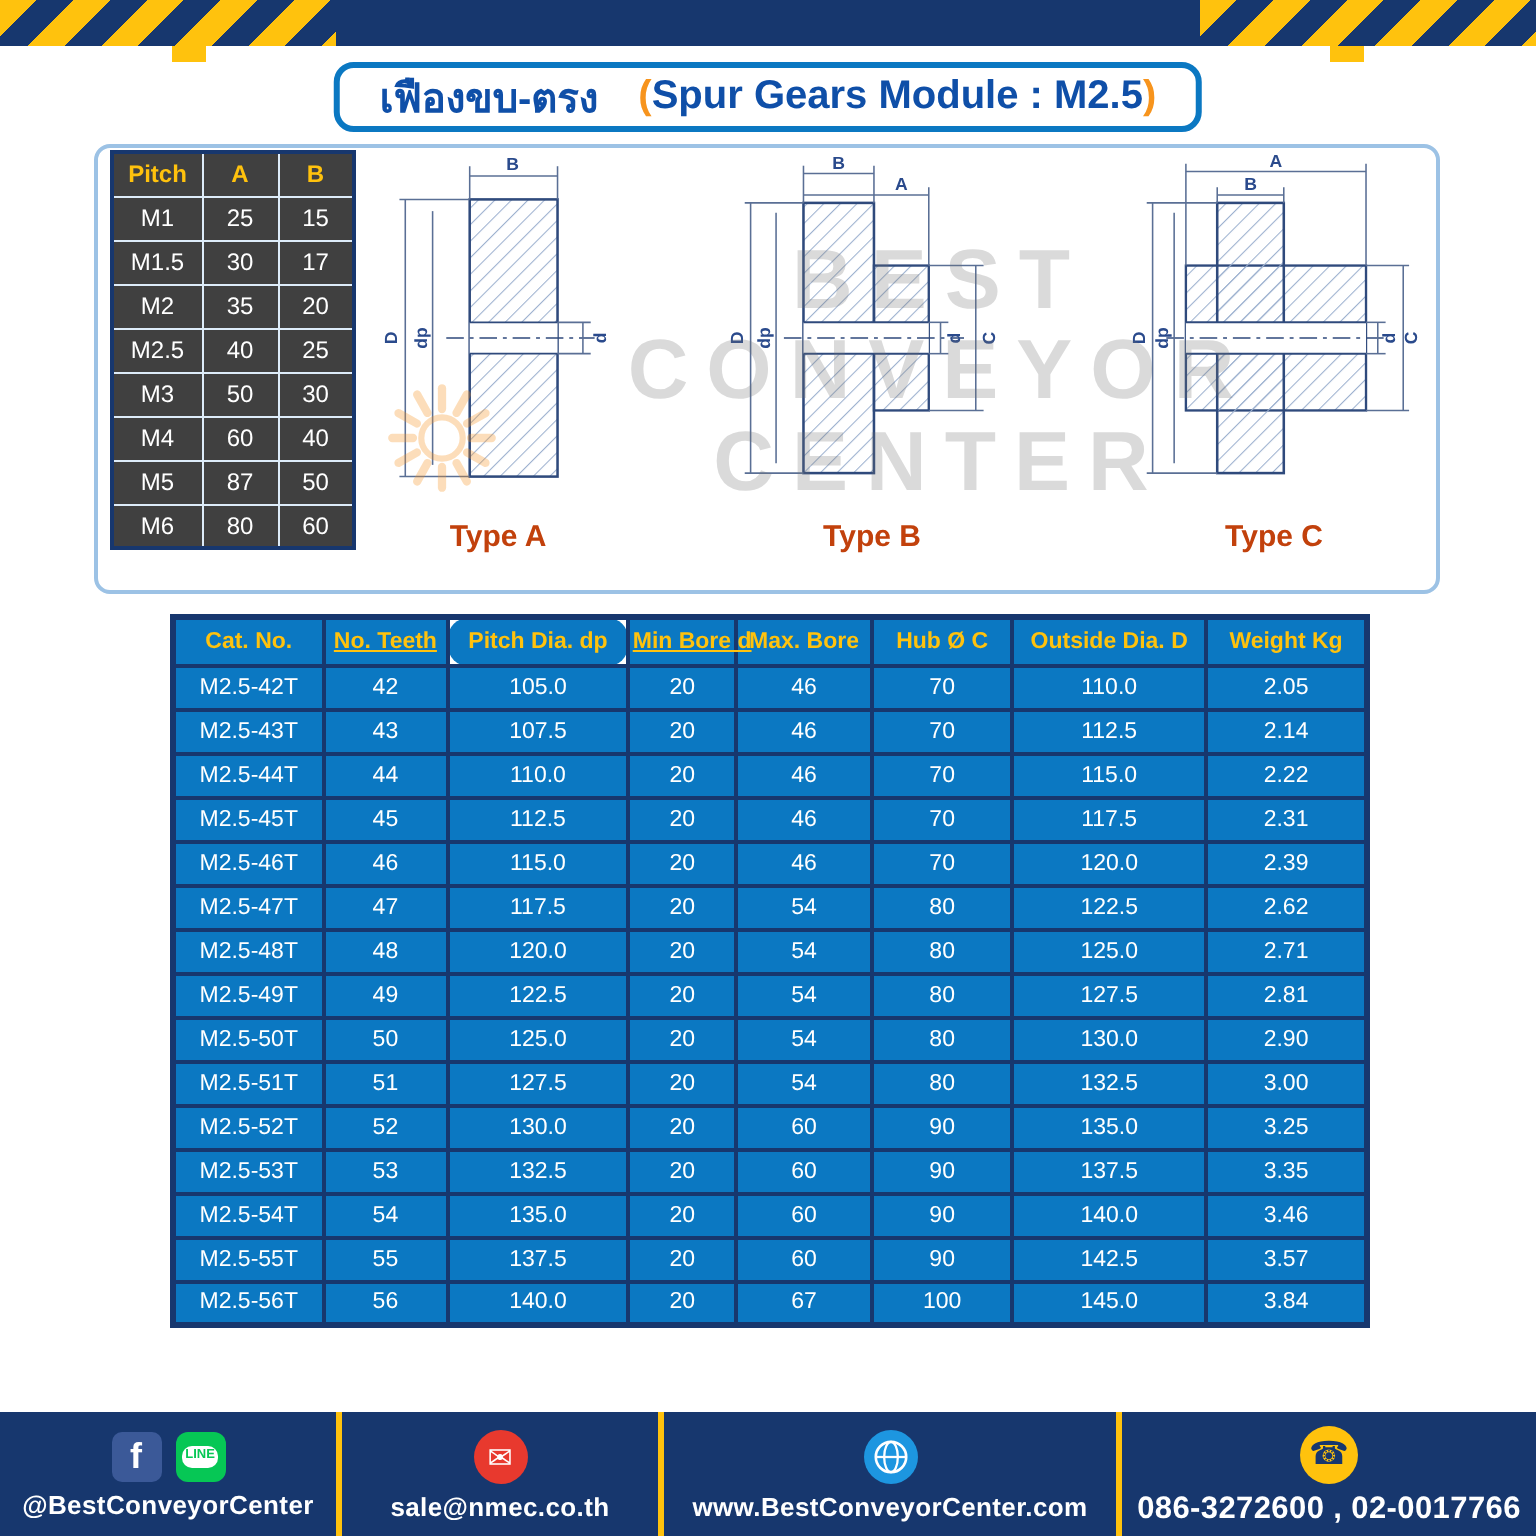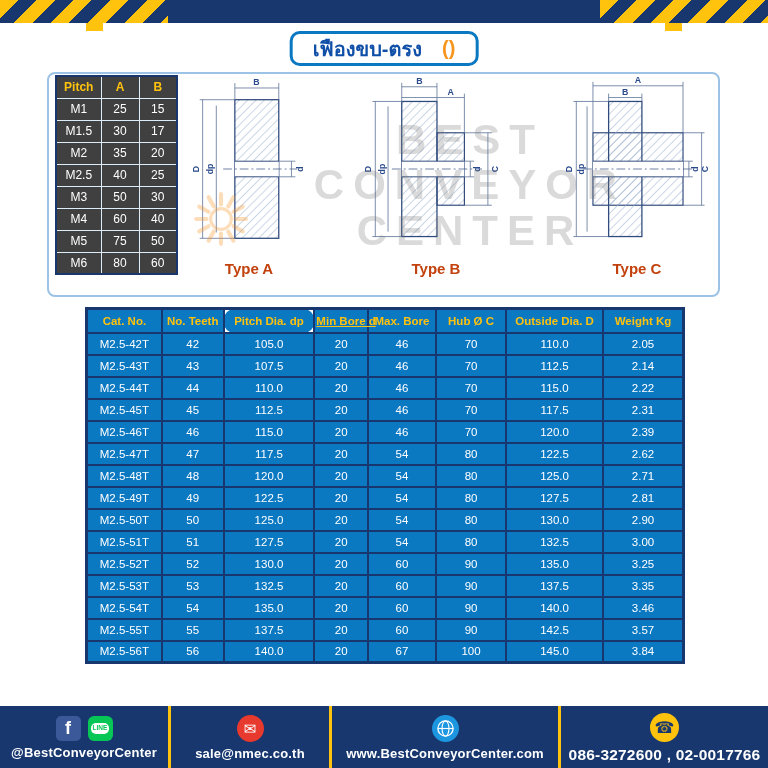--- a/index.html
+++ b/index.html
@@ -52,21 +52,21 @@
     line-height:1.08; z-index:2; pointer-events:none; white-space:nowrap; }
   .wm-logo { position:absolute; left:192px; top:190px; opacity:.3; z-index:2; pointer-events:none; }
 
   
   .spec-table { position:absolute; left:85px; top:307px; width:600px;
     border-collapse:collapse; table-layout:fixed; border:3px solid #17376e; }
   .spec-table th { background:#0b78c2; color:#ffc20d; font-weight:bold; font-size:11.5px;
     height:24px; border:2px solid #17376e; padding:0 1px; white-space:nowrap; text-align:center; }
   .spec-table td { background:#0b78c2; color:#ffffff; font-size:11.5px; height:22px;
     border:2px solid #17376e; padding:0 1px; text-align:center; }
-  .spec-table th:nth-child(1){width:73px;} .spec-table th:nth-child(2){width:60px;}
+  .spec-table th:nth-child(1){width:73px;} .spec-table th:nth-child(2){width:60px;text-decoration:underline;}
   .spec-table th:nth-child(3){width:88px;border-radius:10px;} .spec-table th:nth-child(4){width:52px;text-decoration:underline;}
   .spec-table th:nth-child(5){width:66px;} .spec-table th:nth-child(6){width:68px;}
   .spec-table th:nth-child(7){width:94px;} .spec-table th:nth-child(8){width:78px;}
 
   
   .footer { position:absolute; left:0; bottom:0; width:768px; height:62px;
     background:#17376e; display:flex; align-items:stretch; }
   .seg { display:flex; flex-direction:column; align-items:center; justify-content:center;
     gap:4px; padding-top:2px; }
   .seg-social { width:168px; } .seg-email { width:158px; } .seg-web { width:226px; }
@@ -95,20 +95,21 @@
   <div class="topbar">
     <div class="stripe left"></div>
     <div class="stripe right"></div>
   </div>
   <div class="tab left"></div>
   <div class="tab right"></div>
 
   <div class="title-box">
     <span class="thai">เฟืองขบ-ตรง</span>
       <span class="paren">(</span>
+      <span>Spur Gears Module : M2.5</span>
       <span class="paren">)</span>
   </div>
 
   <div class="panel"></div>
 
   <table class="pitch-table">
     <thead>
       <tr>
           <th>Pitch</th>
           <th>A</th>
@@ -141,21 +142,21 @@
           <td>50</td>
           <td>30</td>
         </tr>
         <tr>
           <td>M4</td>
           <td>60</td>
           <td>40</td>
         </tr>
         <tr>
           <td>M5</td>
-          <td>75</td>
+          <td>87</td>
           <td>50</td>
         </tr>
         <tr>
           <td>M6</td>
           <td>80</td>
           <td>60</td>
         </tr>
       </tbody>
   </table>
 

